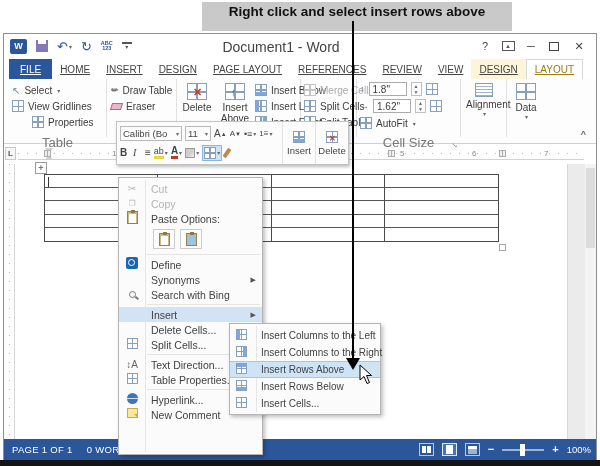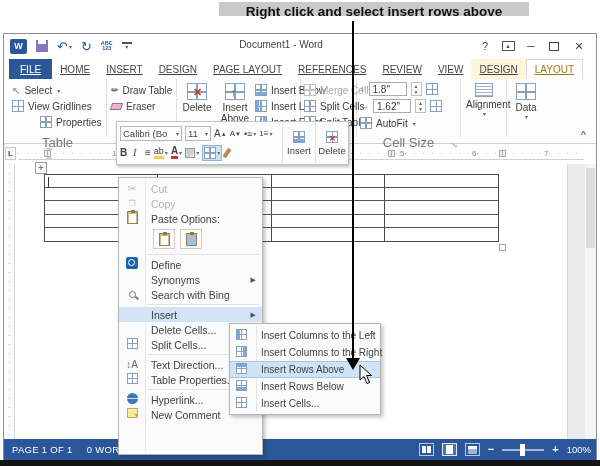--- a/index.html
+++ b/index.html
@@ -1,20 +1,20 @@
 <!DOCTYPE html>
 <html><head>
 <meta charset="utf-8">
 <style>
   html,body{margin:0;padding:0;background:#fff;}
   *{box-sizing:border-box;font-family:"Liberation Sans",sans-serif;}
   .canvas{position:relative;width:600px;height:466px;background:#fff;overflow:hidden;}
 
   
-  .anno{position:absolute;left:219px;top:2px;width:310px;height:14px;background:#c9c9c9;
+  .anno{position:absolute;left:202px;top:2px;width:310px;height:29px;background:#c9c9c9;
         font-weight:bold;font-size:13.5px;color:#111;text-align:center;line-height:19px;z-index:70;}
   .arrow-line{position:absolute;left:352px;top:21px;width:2px;height:337px;background:#000;z-index:80;}
   .arrow-head{position:absolute;left:346px;top:358px;width:0;height:0;border-left:7px solid transparent;
         border-right:7px solid transparent;border-top:12px solid #000;z-index:80;}
   .cursor-svg{position:absolute;left:359px;top:364px;z-index:85;}
   .bottom-bar{position:absolute;left:0;top:460px;width:600px;height:6px;background:#141414;z-index:50;}
 
   
   .win{position:absolute;left:3px;top:33px;width:594px;height:427px;background:#fff;
        border:1px solid #8f8f8f;z-index:5;}
@@ -23,21 +23,21 @@
   .titlebar{position:absolute;left:0;top:0;width:100%;height:25px;background:#fff;}
   .qat{position:absolute;left:6px;top:3px;display:flex;align-items:center;gap:9px;height:18px;}
   .wlogo{width:17px;height:15px;background:#2b579a;border-radius:2px;color:#fff;font-size:9px;font-weight:bold;
          text-align:center;line-height:15px;}
   .isave{width:12px;height:12px;background:#8677b8;position:relative;}
   .isave:after{content:"";position:absolute;left:2px;top:0;width:8px;height:4px;background:#fff;}
   .iundo,.iredo{color:#2b579a;font-size:13px;line-height:13px;}
   .caret{font-size:6px;color:#666;margin-left:1px;}
   .ispell{font-size:5.5px;line-height:5.5px;color:#2b579a;font-weight:bold;text-align:center;}
   .icust{width:10px;border-top:2px solid #555;font-size:6px;color:#555;text-align:center;line-height:5px;padding-top:1px;}
-  .doctitle{position:absolute;left:177px;top:5px;width:200px;text-align:center;font-size:10px;color:#444;}
+  .doctitle{position:absolute;left:177px;top:5px;width:200px;text-align:center;font-size:14px;color:#444;}
   .winctl{position:absolute;top:4px;height:16px;display:flex;align-items:center;justify-content:center;
           width:18px;color:#444;font-size:11px;}
   .rdisp{width:13px;height:10px;border:1px solid #555;font-size:6px;line-height:8px;text-align:center;color:#555;}
   .maxbox{width:10px;height:9px;border:1px solid #444;}
 
   
   .tabrow{position:absolute;left:0;top:25px;width:100%;height:20px;display:flex;align-items:stretch;font-size:10px;color:#444;}
   .tab{padding:0 8px;display:flex;align-items:center;white-space:nowrap;text-decoration:underline;}
   .tab-file{background:#2b579a;color:#fff;padding:0 11px;margin-left:5px;}
   .tab-ctx{background:#fcf5d9;}
@@ -225,21 +225,21 @@
       <div class="rgroup" style="left:5px;width:98px;">
         <div class="srow" style="margin:3px 0 0 3px;">
           <span style="color:#5a7fae;font-size:10px;">↖</span>
           <span>Select</span>
             <span class="caret">▾</span>
         </div>
         <div class="srow" style="margin-left:3px;">
           <span class="g"></span>
           <span>View Gridlines</span>
         </div>
-        <div class="srow" style="margin-left:11px;padding-left:20px;">
+        <div class="srow" style="margin-left:3px;padding-left:20px;">
           <span class="g"></span>
           <span>Properties</span>
         </div>
         <div class="glabel">Table</div>
       </div>
 
       <div class="rgroup" style="left:103px;width:70px;">
         <div class="srow" style="margin:3px 0 0 4px;">
           <span style="font-size:9px;">✏</span>
           <span>Draw Table</span>

